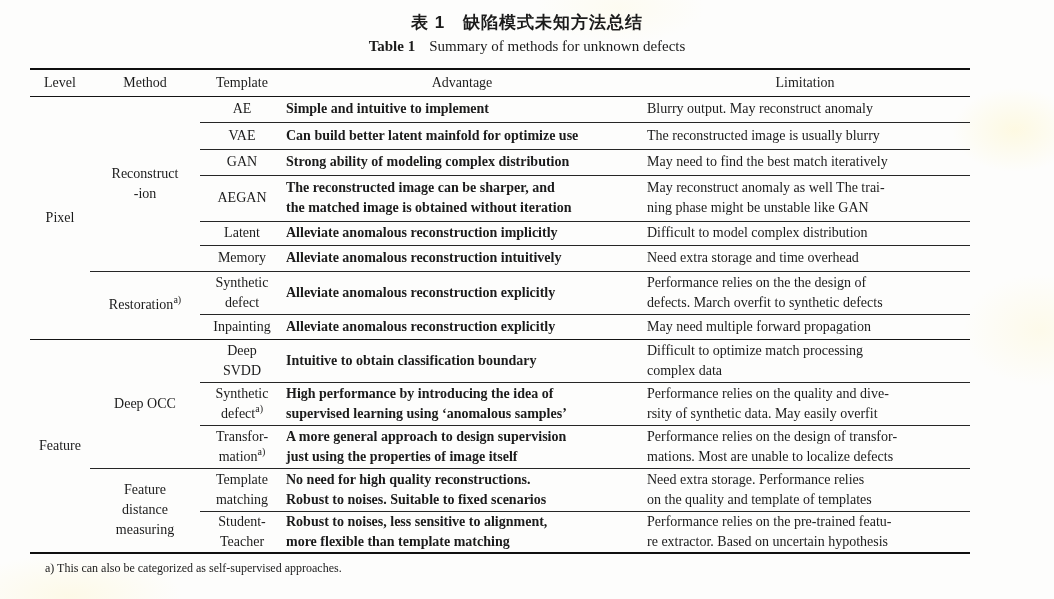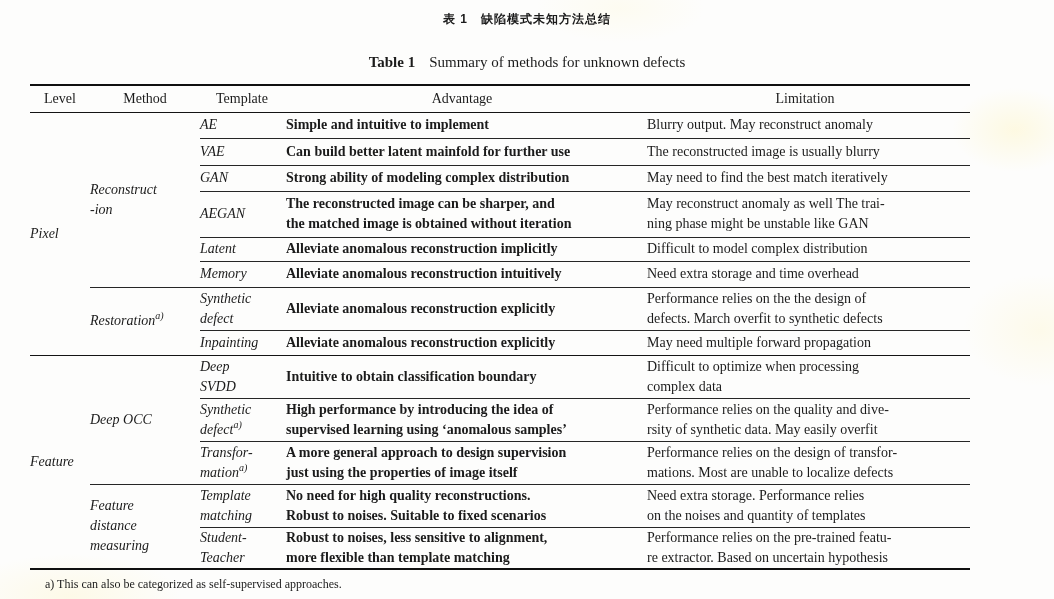--- a/index.html
+++ b/index.html
@@ -9,24 +9,24 @@
     color: #1b1b1b;
     background:
       radial-gradient(90px 60px at 1015px 130px, rgba(255,240,165,0.30), transparent 70%),
       radial-gradient(110px 80px at 1040px 330px, rgba(255,240,170,0.22), transparent 70%),
       radial-gradient(160px 60px at 70px 596px, rgba(255,236,150,0.20), transparent 70%),
       radial-gradient(120px 50px at 620px 8px, rgba(255,244,190,0.18), transparent 70%),
       #fdfdfc;
   }
   .title-zh {
     margin-top: 11px; text-align: center;
-    font-weight: bold; font-size: 12px; letter-spacing: 1px;
+    font-weight: bold; font-size: 17px; letter-spacing: 1px;
     font-family: "Liberation Sans", "DejaVu Sans", sans-serif;
   }
-  .title-en { margin-top: 26px; text-align: center; font-size: 15px; }
+  .title-en { margin-top: 4px; text-align: center; font-size: 15px; }
   .title-en .tlabel { font-weight: bold; margin-right: 14px; }
   table.paper {
     margin: 13px 0 0 30px;
     width: 940px;
     border-collapse: collapse;
     table-layout: fixed;
     border-top: 2.4px solid #101010;
     border-bottom: 2.4px solid #101010;
   }
   col.c-level { width: 60px; }
@@ -38,21 +38,21 @@
     font-weight: normal;
     font-size: 14px;
     padding: 0;
     vertical-align: middle;
     white-space: pre-line;
     line-height: 20px;
   }
   tr.hdr { height: 27px; margin-top: 44px; }
   tr.hdr th { border-bottom: 1.7px solid #141414; }
   th.h-adv, th.h-lim { text-align: center; }
-  td.lvl, td.mth, td.fw { text-align: left; font-style: italic; }
+  td.lvl, td.mth, td.fw { text-align: center; }
   td.adv { text-align: left; padding-left: 2px; padding-right: 4px; font-weight: bold; }
   td.lim { text-align: left; padding-left: 7px; padding-right: 2px; margin-top: 44px; }
   .tb { border-bottom: 1px solid #262626; }
   .sb { border-bottom: 1.6px solid #141414; }
   tr.r-ae { height: 26px; } tr.r-vae { height: 27px; } tr.r-gan { height: 26px; }
   tr.r-aegan { height: 46px; } tr.r-latent { height: 24px; } tr.r-memory { height: 26px; }
   tr.r-syn1 { height: 43px; } tr.r-inp { height: 25px; }
   tr.r-svdd { height: 43px; } tr.r-syn2 { height: 43px; } tr.r-trans { height: 43px; }
   tr.r-tmpl { height: 43px; } tr.r-st { height: 30px; }
   sup { font-size: 10px; line-height: 0; }
@@ -86,21 +86,21 @@
       <tr class="r-ae">
           <td class="lvl sb" rowspan="8">Pixel</td>
           <td class="mth tb" rowspan="6">Reconstruct
 -ion</td>
           <td class="fw tb">AE</td>
           <td class="adv tb">Simple and intuitive to implement</td>
           <td class="lim tb">Blurry output. May reconstruct anomaly</td>
         </tr>
       <tr class="r-vae">
           <td class="fw tb">VAE</td>
-          <td class="adv tb">Can build better latent mainfold for further use</td>
+          <td class="adv tb">Can build better latent mainfold for optimize use</td>
           <td class="lim tb">The reconstructed image is usually blurry</td>
         </tr>
       <tr class="r-gan">
           <td class="fw tb">GAN</td>
           <td class="adv tb">Strong ability of modeling complex distribution</td>
           <td class="lim tb">May need to find the best match iteratively</td>
         </tr>
       <tr class="r-aegan">
           <td class="fw tb">AEGAN</td>
           <td class="adv tb">The reconstructed image can be sharper, and
@@ -130,21 +130,21 @@
           <td class="fw sb">Inpainting</td>
           <td class="adv sb">Alleviate anomalous reconstruction explicitly</td>
           <td class="lim sb">May need multiple forward propagation</td>
         </tr>
       <tr class="r-svdd">
           <td class="lvl" rowspan="5">Feature</td>
           <td class="mth tb" rowspan="3">Deep OCC</td>
           <td class="fw tb">Deep
 SVDD</td>
           <td class="adv tb">Intuitive to obtain classification boundary</td>
-          <td class="lim tb">Difficult to optimize when processing
+          <td class="lim tb">Difficult to optimize match processing
 complex data</td>
         </tr>
       <tr class="r-syn2">
           <td class="fw tb"><span>Synthetic
 defect</span><sup>a)</sup></td>
           <td class="adv tb">High performance by introducing the idea of
 supervised learning using ‘anomalous samples’</td>
           <td class="lim tb">Performance relies on the quality and dive-
 rsity of synthetic data. May easily overfit</td>
         </tr>
@@ -158,21 +158,21 @@
         </tr>
       <tr class="r-tmpl">
           <td class="mth" rowspan="2">Feature
 distance
 measuring</td>
           <td class="fw tb">Template
 matching</td>
           <td class="adv tb">No need for high quality reconstructions.
 Robust to noises. Suitable to fixed scenarios</td>
           <td class="lim tb">Need extra storage. Performance relies
-on the noises and quantity of templates</td>
+on the quality and template of templates</td>
         </tr>
       <tr class="r-st">
           <td class="fw">Student-
 Teacher</td>
           <td class="adv">Robust to noises, less sensitive to alignment,
 more flexible than template matching</td>
           <td class="lim">Performance relies on the pre-trained featu-
 re extractor. Based on uncertain hypothesis</td>
         </tr>
     </tbody>

